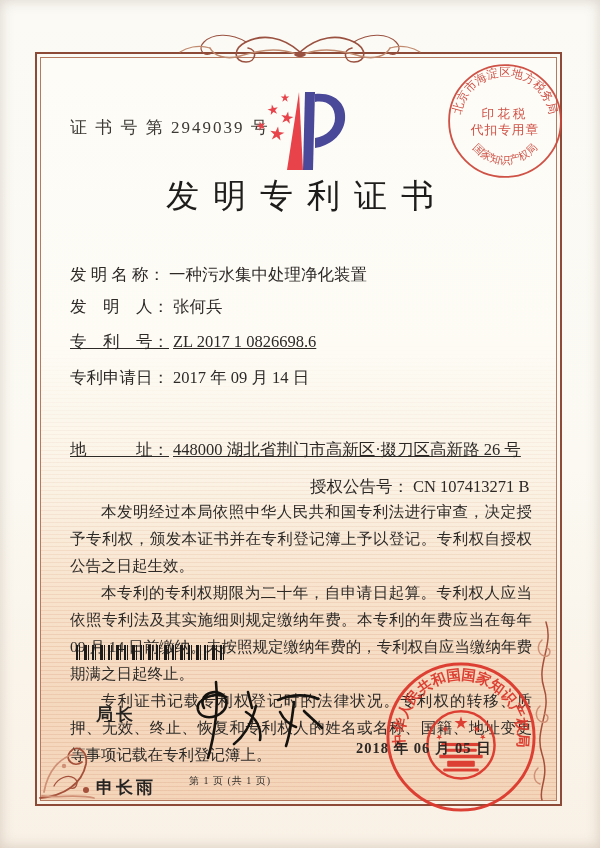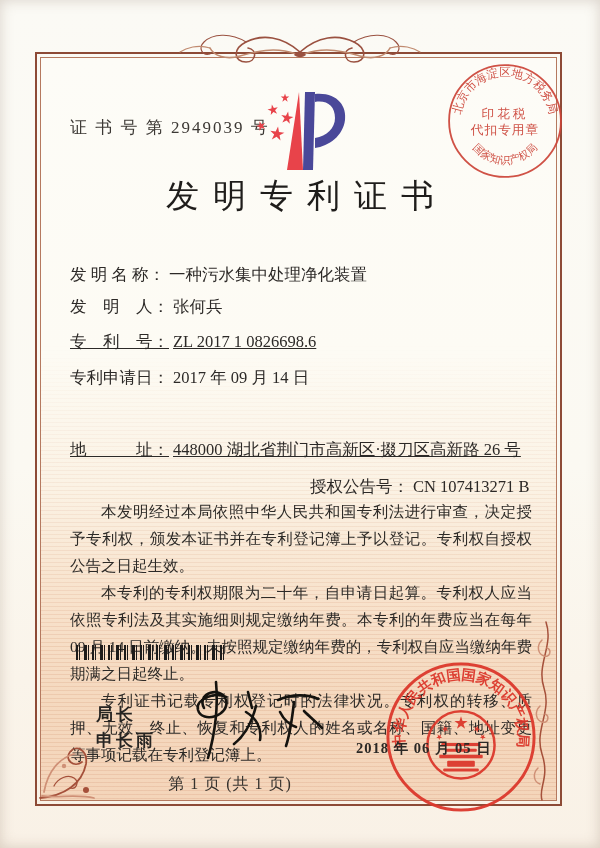--- a/index.html
+++ b/index.html
@@ -27,21 +27,21 @@
   .fieldrow .lab{color:#2c2927;}
   .fieldrow .val{margin-left:4px;}
   .body-text{left:70px;width:462px;font-size:15.5px;line-height:27px;color:#2d2a27;text-align:justify;}
   .body-text p{margin:0;text-indent:2em;}
   .barcode{
     left:76px;top:645px;width:152px;height:15px;
     background:repeating-linear-gradient(90deg,#1d1b1a 0 2px,transparent 2px 3px,#1d1b1a 3px 4px,transparent 4px 8px,#1d1b1a 8px 11px,transparent 11px 12px,#1d1b1a 12px 13px,transparent 13px 16px);
   }
   .director{left:96px;font-family:"Liberation Sans","DejaVu Sans",sans-serif;font-weight:700;font-size:17px;letter-spacing:3px;color:#262422;text-align:right;}
   .seal-date{left:356px;top:739px;font-size:14.5px;font-weight:600;letter-spacing:1px;color:#2b2825;z-index:6;}
-  .footer{left:0;right:140px;top:774px;text-align:center;font-size:16px;color:#36322e;letter-spacing:1px;}
+  .footer{left:0;right:140px;top:774px;text-align:center;font-size:10px;color:#36322e;letter-spacing:1px;}
   svg{display:block;}
 </style>
 </head>
 <body>
 
 <div class="page">
 
   <div class="frame">
     <div class="waves"></div>
   </div>
@@ -118,21 +118,21 @@
 
   <div class="abs body-text" style="top:498px;">
     <p>本发明经过本局依照中华人民共和国专利法进行审查，决定授予专利权，颁发本证书并在专利登记簿上予以登记。专利权自授权公告之日起生效。</p>
     <p>本专利的专利权期限为二十年，自申请日起算。专利权人应当依照专利法及其实施细则规定缴纳年费。本专利的年费应当在每年 09 月 14 日前缴纳。未按照规定缴纳年费的，专利权自应当缴纳年费期满之日起终止。</p>
     <p>专利证书记载专利权登记时的法律状况。专利权的转移、质押、无效、终止、恢复和专利权人的姓名或名称、国籍、地址变更等事项记载在专利登记簿上。</p>
   </div>
 
   <div class="abs barcode"></div>
 
   <div class="abs director" style="top:703px;">局长</div>
-  <div class="abs director" style="top:729px;">申长雨</div>
+  <div class="abs director" style="top:776px;">申长雨</div>
 
   <svg class="abs" style="left:182px;top:678px;" width="148" height="88" viewBox="0 0 148 88">
     <g fill="none" stroke="#15130f" stroke-width="2.6" stroke-linecap="round" stroke-linejoin="round">
       <path d="M22,30 C14,14 40,8 44,22 C48,38 20,46 16,32 C13,20 34,14 44,19"></path>
       <path d="M34,4 C36,26 34,52 26,80"></path>
       <path d="M66,14 L70,30"></path>
       <path d="M74,28 C70,44 62,58 52,66"></path>
       <path d="M64,34 C74,40 80,50 78,62"></path>
       <path d="M96,22 C110,16 126,16 136,21"></path>
       <path d="M112,24 C110,42 108,56 104,68"></path>

